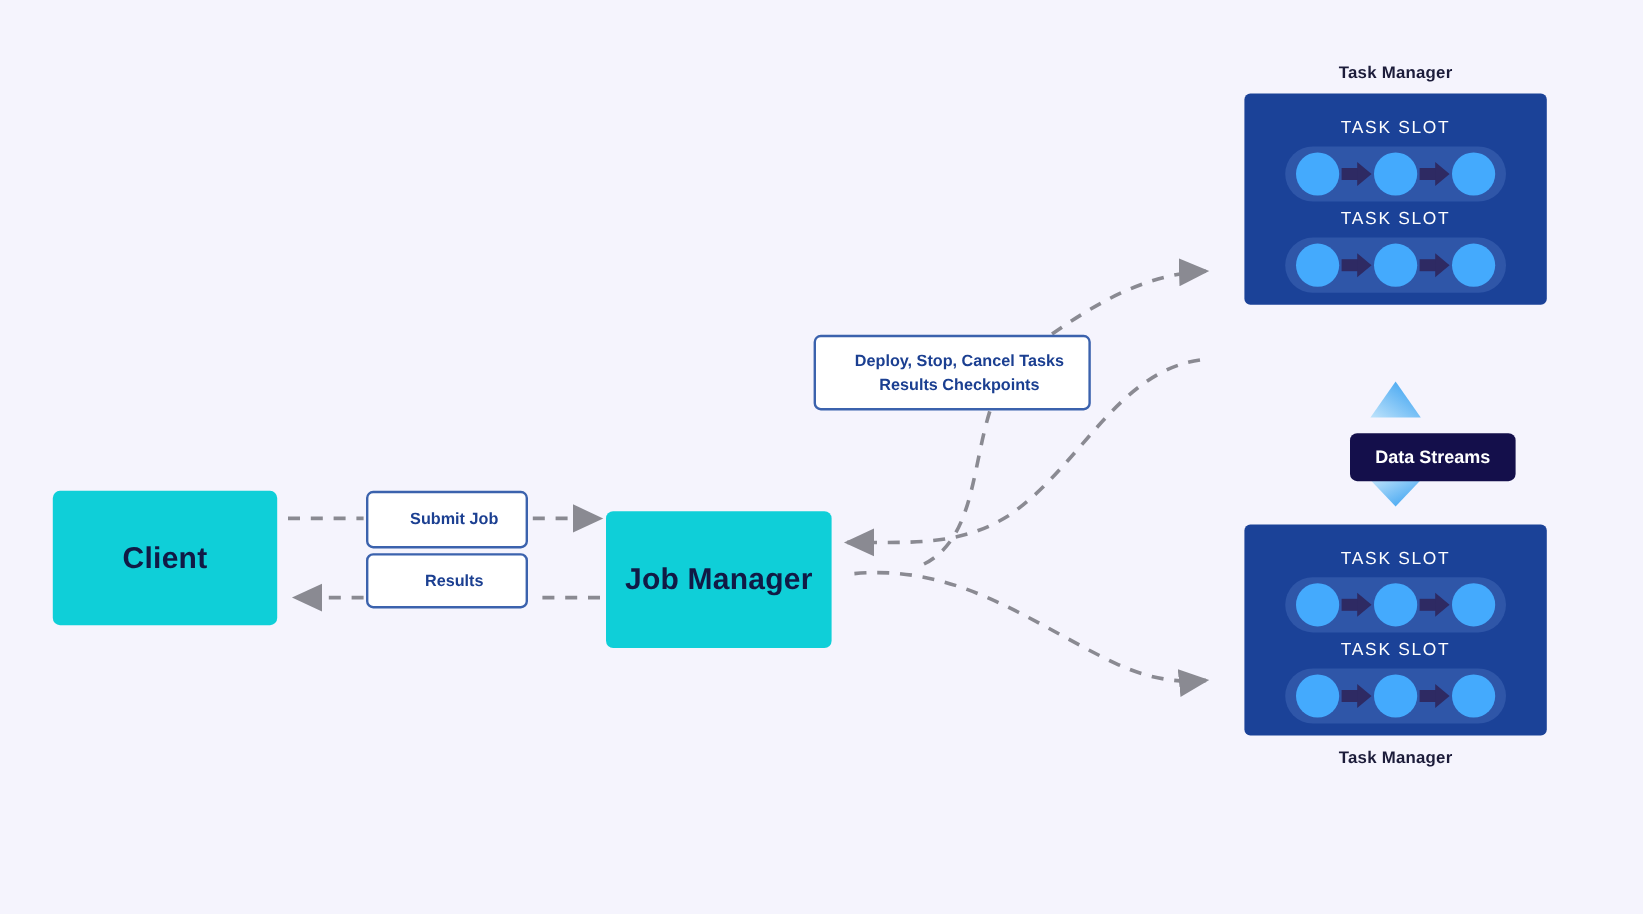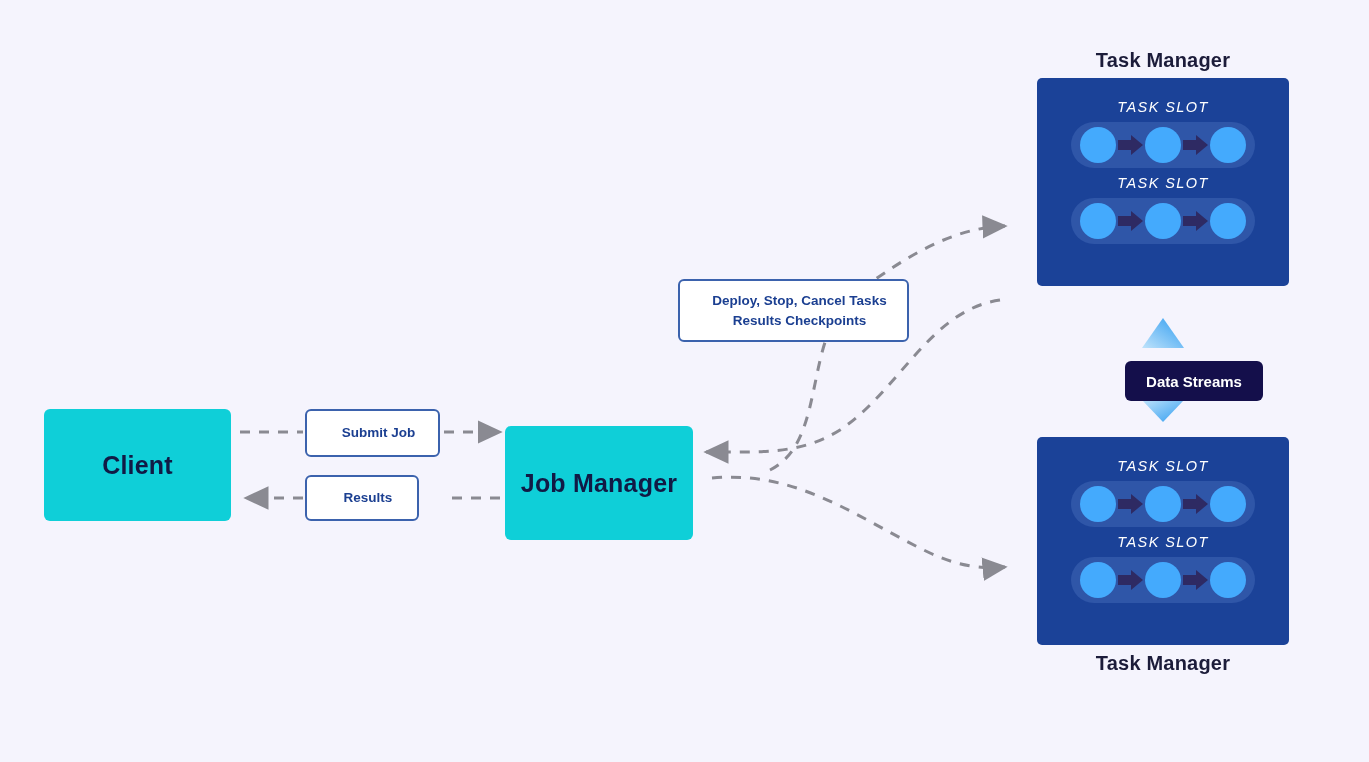--- a/index.html
+++ b/index.html
@@ -59,44 +59,43 @@
     justify-content: center;
     text-align: center;
     color: #1b3f91;
     font-weight: bold;
     font-size: 13.5px;
     line-height: 1.45;
     box-sizing: border-box;
     padding-left: 12px;
   }
   #submit-job-box { left: 305px; top: 409px; width: 135px; height: 48px; }
-  #results-box    { left: 305px; top: 475px; width: 114px; height: 46px; }
+  #results-box    { left: 305px; top: 461px; width: 135px; height: 46px; }
   #deploy-box     { left: 678px; top: 279px; width: 231px; height: 63px; }
 
   
   .tm-wrap { position: absolute; }
   #tm-top    { left: 1037px; top: 42px;  width: 252px; }
   #tm-bottom { left: 1037px; top: 437px; width: 252px; }
 
   .tm-title {
     text-align: center;
     color: #1c1c3a;
     font-weight: bold;
-    font-size: 20px;
+    font-size: 14px;
     letter-spacing: .2px;
     height: 36px;
     line-height: 36px;
   }
   .tm-box {
     background: #1b4298;
     border-radius: 5px;
     padding: 14px 0 13px 0;
-    height: 208px;
+    height: 176px;
     box-sizing: border-box;
-    font-style: italic;
   }
   .slot-title {
     text-align: center;
     color: #ffffff;
     font-size: 14.5px;
     letter-spacing: 1.4px;
     margin-top: 7px;
     margin-bottom: 7px;
   }
   .slot-pill {

